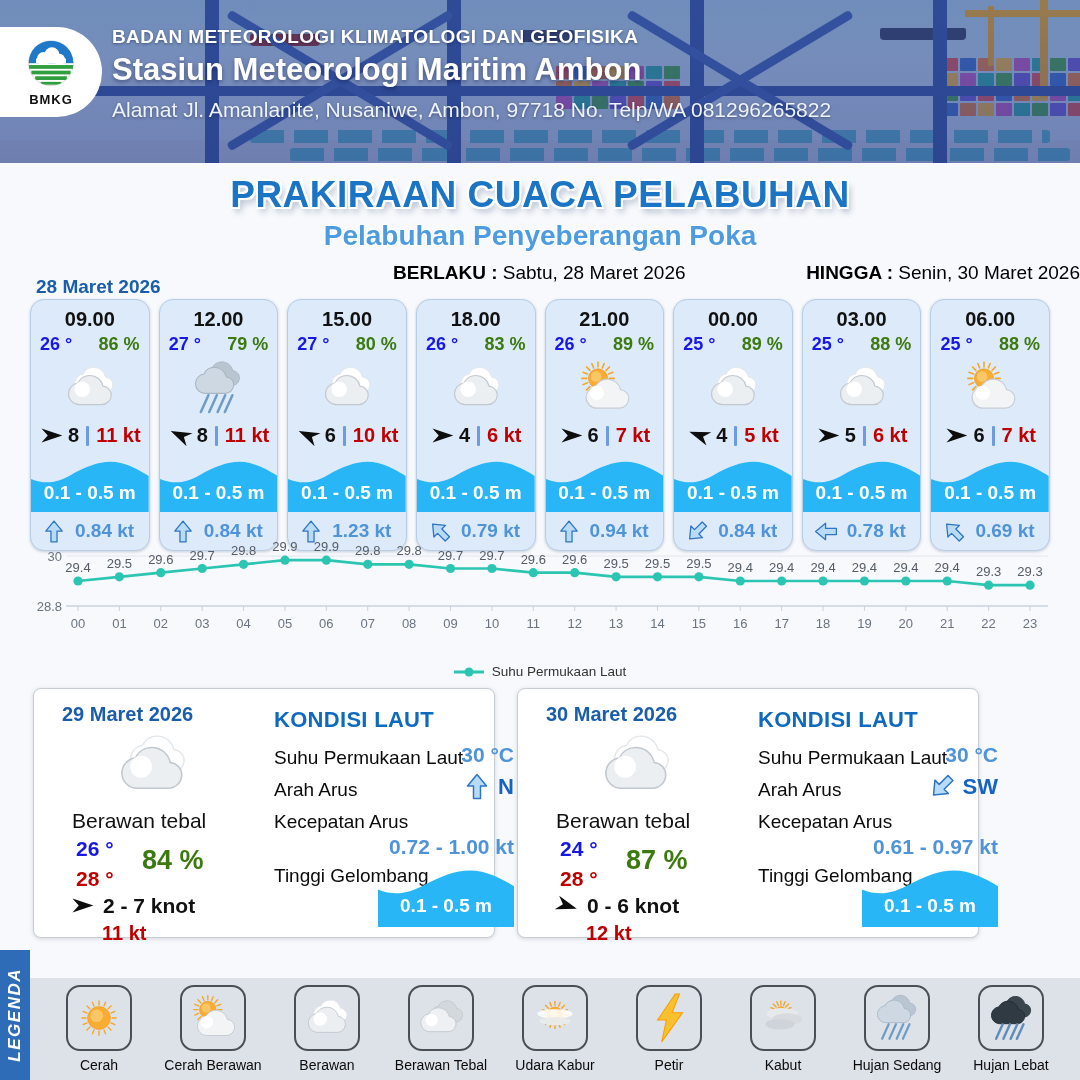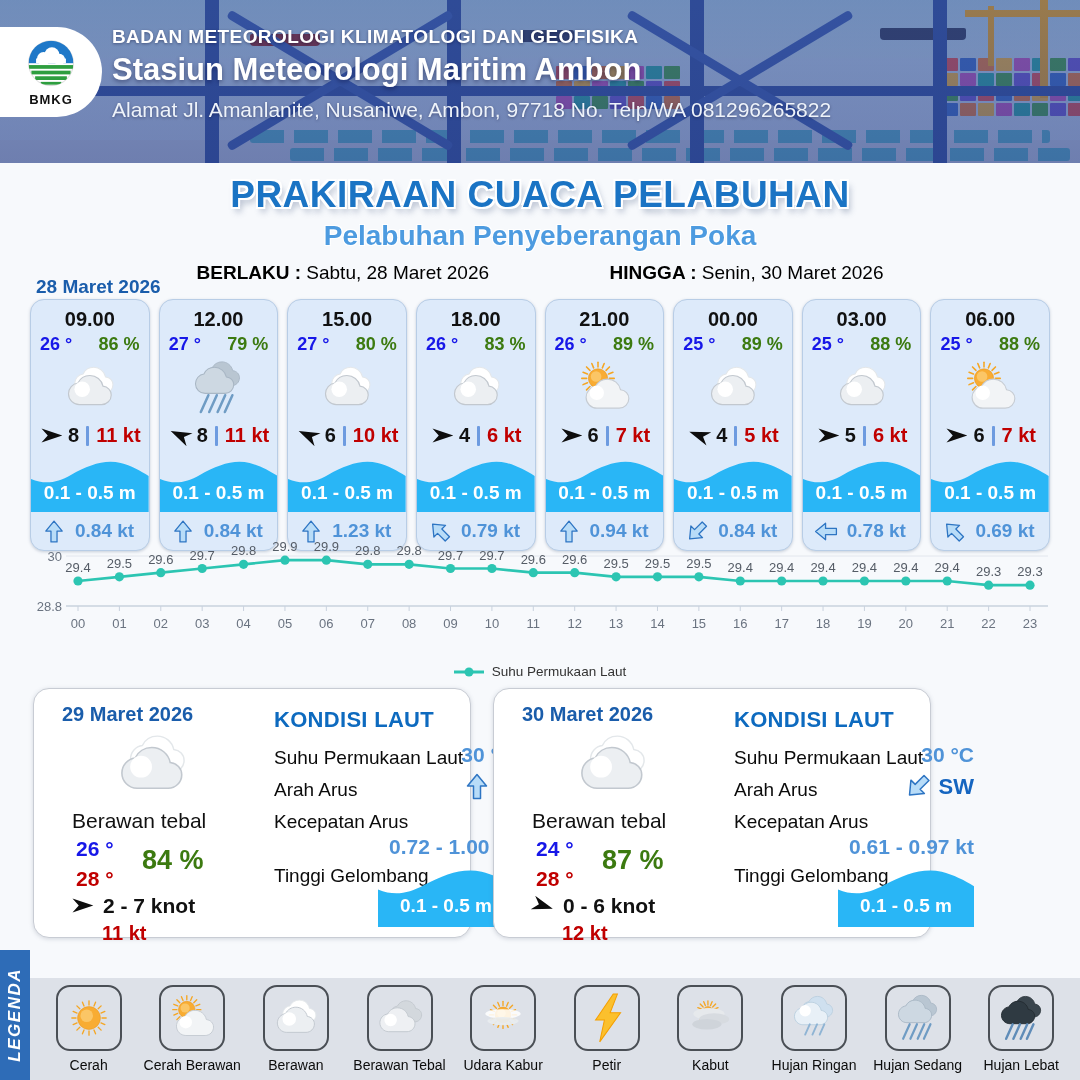--- a/index.html
+++ b/index.html
@@ -26,21 +26,21 @@
   .hdr-org{font-size:19px;font-weight:700;letter-spacing:.4px;text-shadow:0 1px 3px rgba(0,0,40,.4);}
   .hdr-station{font-size:31px;font-weight:700;margin-top:4px;text-shadow:0 2px 4px rgba(0,0,40,.4);}
   .hdr-address{font-size:21px;margin-top:10px;color:#eef3fa;text-shadow:0 1px 3px rgba(0,0,40,.4);}
 
   
   .title-wrap{position:absolute;left:0;top:174px;width:1080px;text-align:center;}
   .page-title{font-size:37px;font-weight:800;letter-spacing:.5px;color:#1b74c4;
       text-shadow:-2px -2px 0 #fff,2px -2px 0 #fff,-2px 2px 0 #fff,2px 2px 0 #fff,3px 5px 6px rgba(70,90,130,.4);}
   .page-subtitle{font-size:28px;font-weight:700;color:#4d9be0;margin-top:4px;
       text-shadow:-1px -1px 0 #fff,1px -1px 0 #fff,-1px 1px 0 #fff,1px 1px 0 #fff;}
-  .validity{margin-top:10px;font-size:19px;color:#000;}
+  .validity{margin-top:10px;font-size:19px;color:#000;text-align:right;}
   .validity b{font-weight:700;}
   .validity .gap{display:inline-block;width:110px;}
 
   .date-label{position:absolute;left:36px;top:276px;font-size:19px;font-weight:700;color:#1a5dab;}
 
   
   .cards{position:absolute;left:30px;top:299px;width:1020px;height:252px;display:flex;gap:9px;}
   .hcard{flex:1;background:#ddeafa;border:1.5px solid #b8cde6;border-radius:14px;overflow:hidden;
          display:flex;flex-direction:column;box-shadow:0 1px 3px rgba(90,110,140,.3);}
   .htime{text-align:center;font-weight:700;font-size:20px;margin-top:8px;}
@@ -60,22 +60,22 @@
   .hcur svg{width:26px;height:27px;}
   .curspd{font-size:19px;font-weight:700;color:#4f93d8;}
 
   
   .chart{position:absolute;left:0;top:536px;width:1080px;height:104px;}
   .chart-legend{position:absolute;left:0;top:664px;width:1080px;display:flex;justify-content:center;
                 align-items:center;gap:8px;font-size:13.5px;color:#333;}
 
   
   .daily{position:absolute;left:33px;top:688px;width:1014px;display:flex;gap:22px;}
-  .dcard{width:436px;height:248px;background:#fff;border:1.5px solid #c8ccd4;border-radius:16px;
-         position:relative;box-shadow:0 1px 4px rgba(100,110,130,.25);}
+  .dcard{width:436px;height:248px;background:#fff;border:1.5px solid #c8ccd4;border-radius:8px;
+         position:relative;box-shadow:0 1px 4px rgba(100,110,130,.25);padding-left:24px;}
   .ddate{position:absolute;left:28px;top:14px;font-size:20px;font-weight:700;color:#1a5dab;}
   .dicon{position:absolute;left:52px;top:34px;width:132px;height:84px;}
   .dicon svg{width:100%;height:100%;}
   .dcond{position:absolute;left:38px;top:120px;font-size:21px;}
   .dtblue{position:absolute;left:42px;top:148px;font-size:21px;font-weight:700;color:#1717e8;}
   .dtred{position:absolute;left:42px;top:178px;font-size:21px;font-weight:700;color:#c00000;}
   .dhum{position:absolute;left:108px;top:156px;font-size:27px;font-weight:700;color:#3c7a10;}
   .dwind{position:absolute;left:36px;top:204px;display:flex;gap:8px;align-items:center;font-size:21px;font-weight:700;}
   .dwind svg{width:25px;height:25px;}
   .dgust{position:absolute;left:68px;top:233px;font-size:20px;font-weight:700;color:#c00000;}
@@ -875,33 +875,20 @@
               <ellipse cx="48" cy="42" rx="30" ry="11" fill="#e6e9ec"></ellipse>
               <ellipse cx="58" cy="52" rx="29" ry="11" fill="#d7dbe0"></ellipse>
               <ellipse cx="44" cy="62" rx="28" ry="10" fill="#cfd4da"></ellipse>
             </svg>
           </div>
     <div class="lilabel">Kabut</div>
   </div>
   <div class="litem">
     <div class="libox">
             <svg viewBox="0 0 100 100">
-              <path transform="translate(14,-4) scale(0.78)" d="M77.5 34.7 C75.3 23.9 65.8 16 54.5 16 C45.4 16 37.4 21.1 33.6 29.1 C24.2 30.3 17 38.3 17 48 C17 58.5 25.5 67 36 67 L75 67 C84.4 67 92 59.4 92 50 C92 42 86 35.6 77.5 34.7 Z" fill="#cfe0ef" stroke="#b9cede" stroke-width="2"></path>
-              <path transform="translate(-2,6) scale(0.85)" d="M77.5 34.7 C75.3 23.9 65.8 16 54.5 16 C45.4 16 37.4 21.1 33.6 29.1 C24.2 30.3 17 38.3 17 48 C17 58.5 25.5 67 36 67 L75 67 C84.4 67 92 59.4 92 50 C92 42 86 35.6 77.5 34.7 Z" fill="#e8f0f7" stroke="#b9cede" stroke-width="2"></path>
-              <circle cx="33" cy="36" r="11" fill="#fff"></circle>
-              <line x1="42" y1="62" x2="33" y2="82" stroke="#8fb4d4" stroke-width="3.6" stroke-linecap="round"></line>
-              <line x1="56" y1="62" x2="47" y2="82" stroke="#8fb4d4" stroke-width="3.6" stroke-linecap="round"></line>
-              <line x1="70" y1="62" x2="61" y2="82" stroke="#8fb4d4" stroke-width="3.6" stroke-linecap="round"></line>
-            </svg>
-          </div>
-    <div class="lilabel">Hujan Ringan</div>
-  </div>
-  <div class="litem">
-    <div class="libox">
-            <svg viewBox="0 0 100 100">
               <path transform="translate(14,-6) scale(0.78)" d="M77.5 34.7 C75.3 23.9 65.8 16 54.5 16 C45.4 16 37.4 21.1 33.6 29.1 C24.2 30.3 17 38.3 17 48 C17 58.5 25.5 67 36 67 L75 67 C84.4 67 92 59.4 92 50 C92 42 86 35.6 77.5 34.7 Z" fill="#b9c6d2" stroke="#a8b6c4" stroke-width="2"></path>
               <path transform="translate(-2,2) scale(0.85)" d="M77.5 34.7 C75.3 23.9 65.8 16 54.5 16 C45.4 16 37.4 21.1 33.6 29.1 C24.2 30.3 17 38.3 17 48 C17 58.5 25.5 67 36 67 L75 67 C84.4 67 92 59.4 92 50 C92 42 86 35.6 77.5 34.7 Z" fill="#cdd8e2" stroke="#a8b6c4" stroke-width="2"></path>
               <line x1="34" y1="62" x2="21.4" y2="90" stroke="#6f9cc4" stroke-width="4.2" stroke-linecap="round"></line>
               <line x1="48" y1="62" x2="35.4" y2="90" stroke="#6f9cc4" stroke-width="4.2" stroke-linecap="round"></line>
               <line x1="62" y1="62" x2="49.4" y2="90" stroke="#6f9cc4" stroke-width="4.2" stroke-linecap="round"></line>
               <line x1="74" y1="62" x2="61.4" y2="90" stroke="#6f9cc4" stroke-width="4.2" stroke-linecap="round"></line>
             </svg>
           </div>
     <div class="lilabel">Hujan Sedang</div>
   </div>

